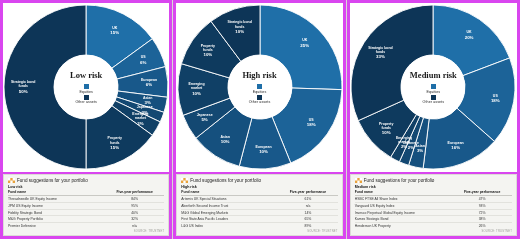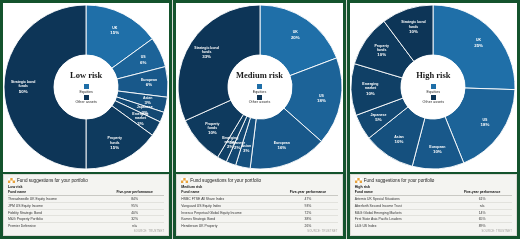--- a/index.html
+++ b/index.html
@@ -7,21 +7,21 @@
   body {
     width:520px; height:239px;
     background:#ffffff;
     font-family:"Liberation Sans", sans-serif;
     overflow:hidden;
   }
   .board { display:flex; width:520px; height:239px; background:#e9e9e6; }
   .panel {
     position:relative;
     width:176px; height:239px;
-    background:#14532d;
+    background:#d946ef;
     border-right:1px solid #d8d8d4;
     display:flex; flex-direction:column;
     padding:3px;
   }
   .panel:last-child { border-right:none; }
 
   .chart-area {
     position:relative;
     width:100%; height:172px;
     background:#ffffff;
@@ -177,20 +177,107 @@
           </tbody>
       </table>
       <div class="source">SOURCE: TRUSTNET</div>
     </div>
   </div>
 
   <div class="panel">
     <div class="chart-area">
       <div class="donut-wrap">
         <svg class="donut-svg" viewBox="0 0 168 168">
+            <path d="M 84 2 A 82 82 0 0 1 165.9578697284564 86.62822936087574
+          L 115.983558918422 85.02565048229297 A 32 32 0 0 0 84 52 Z" fill="#1f6fa8" stroke="#ffffff" stroke-width="0.9"></path>
+            <path d="M 165.9578697284564 86.62822936087574 A 82 82 0 0 1 114.77189440010866 160.0071741023738
+          L 96.00854415613996 113.6613362350727 A 32 32 0 0 0 115.983558918422 85.02565048229297 Z" fill="#1c6398" stroke="#ffffff" stroke-width="0.9"></path>
+            <path d="M 114.77189440010866 160.0071741023738 A 82 82 0 0 1 63.200324119420394 163.31817876920041
+          L 75.88305331489576 114.95343561724894 A 32 32 0 0 0 96.00854415613996 113.6613362350727 Z" fill="#18588a" stroke="#ffffff" stroke-width="0.9"></path>
+            <path d="M 63.200324119420394 163.31817876920041 A 82 82 0 0 1 19.889818437621557 135.12616375241615
+          L 58.98139256102304 103.95167365947947 A 32 32 0 0 0 75.88305331489576 114.95343561724894 Z" fill="#15507e" stroke="#ffffff" stroke-width="0.9"></path>
+            <path d="M 19.889818437621557 135.12616375241615 A 82 82 0 0 1 7.045589391919648 112.31993446254722
+          L 53.96901049440767 95.05168174148184 A 32 32 0 0 0 58.98139256102304 103.95167365947947 Z" fill="#134872" stroke="#ffffff" stroke-width="0.9"></path>
+            <path d="M 7.045589391919648 112.31993446254722 A 82 82 0 0 1 5.38923605099383 60.66873789625537
+          L 53.32262870282686 74.89511722780698 A 32 32 0 0 0 53.96901049440767 95.05168174148184 Z" fill="#104066" stroke="#ffffff" stroke-width="0.9"></path>
+            <path d="M 5.38923605099383 60.66873789625537 A 82 82 0 0 1 34.95493649972027 18.284083006827572
+          L 64.86046302428107 58.354764100225395 A 32 32 0 0 0 53.32262870282686 74.89511722780698 Z" fill="#0e3a5e" stroke="#ffffff" stroke-width="0.9"></path>
+            <path d="M 34.95493649972027 18.284083006827572 A 82 82 0 0 1 83.99999999999999 2
+          L 84 52 A 32 32 0 0 0 64.86046302428107 58.354764100225395 Z" fill="#0d3557" stroke="#ffffff" stroke-width="0.9"></path>
+          </svg>
+        <div class="hub">
+          <div class="hub-title">High risk</div>
+          <div class="legend-row">
+            <span class="legend-sw" style="background: rgb(31, 111, 168);"></span>
+            <span class="legend-tx">Equities</span>
+          </div>
+          <div class="legend-row">
+            <span class="legend-sw" style="background: rgb(13, 53, 87);"></span>
+            <span class="legend-tx">Other assets</span>
+          </div>
+        </div>
+      <div class="slice-label" style="left: 129.256px; top: 40.172px;">UK<span class="pct">25%</span></div>
+          <div class="slice-label" style="left: 135.671px; top: 120.043px;">US<span class="pct">18%</span></div>
+          <div class="slice-label" style="left: 88.0364px; top: 146.871px;">European<span class="pct">10%</span></div>
+          <div class="slice-label" style="left: 49.6313px; top: 136.8px;">Asian<span class="pct">10%</span></div>
+          <div class="slice-label" style="left: 29.1069px; top: 114.915px;">Japanese<span class="pct">5%</span></div>
+          <div class="slice-label" style="left: 21.0324px; top: 86.0192px;">Emerging<br>market<span class="pct">10%</span></div>
+          <div class="slice-label" style="left: 32.3291px; top: 47.9567px;">Property<br>funds<span class="pct">10%</span></div>
+          <div class="slice-label" style="left: 64.1482px; top: 24.2095px;">Strategic bond<br>funds<span class="pct">10%</span></div>
+        </div>
+    </div>
+    <div class="table-card">
+      <div class="card-head">
+        <svg class="flag-icon" viewBox="0 0 14 10">
+          <rect x="0" y="0" width="14" height="10" fill="#e8a33d"></rect>
+          <rect x="0" y="0" width="4.6" height="5" fill="#ffffff"></rect>
+          <rect x="9.3" y="0" width="4.7" height="5" fill="#ffffff"></rect>
+          <rect x="4.6" y="5" width="4.7" height="5" fill="#ffffff"></rect>
+        </svg>
+        <span class="card-title">Fund suggestions for your portfolio</span>
+      </div>
+      <div class="risk-tag">High risk</div>
+      <table>
+        <thead>
+            <tr>
+          <th>Fund name</th>
+          <th class="perf">Five-year performance</th>
+        </tr>
+          </thead>
+        <tbody>
+            <tr>
+              <td>Artemis UK Special Situations</td>
+              <td class="perf">61%</td>
+            </tr>
+            <tr>
+              <td>Aberforth Second Income Trust</td>
+              <td class="perf">n/a</td>
+            </tr>
+            <tr>
+              <td>M&amp;G Global Emerging Markets</td>
+              <td class="perf">14%</td>
+            </tr>
+            <tr>
+              <td>First State Asia Pacific Leaders</td>
+              <td class="perf">65%</td>
+            </tr>
+            <tr>
+              <td>L&amp;G US Index</td>
+              <td class="perf">89%</td>
+            </tr>
+          </tbody>
+      </table>
+      <div class="source">SOURCE: TRUSTNET</div>
+    </div>
+  </div>
+
+  <div class="panel">
+    <div class="chart-area">
+      <div class="donut-wrap">
+        <svg class="donut-svg" viewBox="0 0 168 168">
             <path d="M 84 2 A 82 82 0 0 1 160.67133190020402 54.922399262512094
           L 113.92051976593328 72.65264361463886 A 32 32 0 0 0 84 52 Z" fill="#1f6fa8" stroke="#ffffff" stroke-width="0.9"></path>
             <path d="M 160.67133190020402 54.922399262512094 A 82 82 0 0 1 145.3778813500303 138.3760579757452
           L 107.95234394147523 105.21992506370545 A 32 32 0 0 0 113.92051976593328 72.65264361463886 Z" fill="#1c6398" stroke="#ffffff" stroke-width="0.9"></path>
             <path d="M 145.3778813500303 138.3760579757452 A 82 82 0 0 1 74.1159922190635 165.40212767604044
           L 80.14282623182966 115.76668397113772 A 32 32 0 0 0 107.95234394147523 105.21992506370545 Z" fill="#18588a" stroke="#ffffff" stroke-width="0.9"></path>
             <path d="M 74.1159922190635 165.40212767604044 A 82 82 0 0 1 59.60474958387333 162.28711105370073
           L 74.4799022766335 114.55106772827345 A 32 32 0 0 0 80.14282623182966 115.76668397113772 Z" fill="#15507e" stroke="#ffffff" stroke-width="0.9"></path>
             <path d="M 59.60474958387333 162.28711105370073 A 82 82 0 0 1 50.34614995287391 158.77578737135138
           L 70.86679022551176 113.18079507174687 A 32 32 0 0 0 74.4799022766335 114.55106772827345 Z" fill="#134872" stroke="#ffffff" stroke-width="0.9"></path>
@@ -260,100 +347,13 @@
             <tr>
               <td>Henderson UK Property</td>
               <td class="perf">26%</td>
             </tr>
           </tbody>
       </table>
       <div class="source">SOURCE: TRUSTNET</div>
     </div>
   </div>
 
-  <div class="panel">
-    <div class="chart-area">
-      <div class="donut-wrap">
-        <svg class="donut-svg" viewBox="0 0 168 168">
-            <path d="M 84 2 A 82 82 0 0 1 165.9578697284564 86.62822936087574
-          L 115.983558918422 85.02565048229297 A 32 32 0 0 0 84 52 Z" fill="#1f6fa8" stroke="#ffffff" stroke-width="0.9"></path>
-            <path d="M 165.9578697284564 86.62822936087574 A 82 82 0 0 1 114.77189440010866 160.0071741023738
-          L 96.00854415613996 113.6613362350727 A 32 32 0 0 0 115.983558918422 85.02565048229297 Z" fill="#1c6398" stroke="#ffffff" stroke-width="0.9"></path>
-            <path d="M 114.77189440010866 160.0071741023738 A 82 82 0 0 1 63.200324119420394 163.31817876920041
-          L 75.88305331489576 114.95343561724894 A 32 32 0 0 0 96.00854415613996 113.6613362350727 Z" fill="#18588a" stroke="#ffffff" stroke-width="0.9"></path>
-            <path d="M 63.200324119420394 163.31817876920041 A 82 82 0 0 1 19.889818437621557 135.12616375241615
-          L 58.98139256102304 103.95167365947947 A 32 32 0 0 0 75.88305331489576 114.95343561724894 Z" fill="#15507e" stroke="#ffffff" stroke-width="0.9"></path>
-            <path d="M 19.889818437621557 135.12616375241615 A 82 82 0 0 1 7.045589391919648 112.31993446254722
-          L 53.96901049440767 95.05168174148184 A 32 32 0 0 0 58.98139256102304 103.95167365947947 Z" fill="#134872" stroke="#ffffff" stroke-width="0.9"></path>
-            <path d="M 7.045589391919648 112.31993446254722 A 82 82 0 0 1 5.38923605099383 60.66873789625537
-          L 53.32262870282686 74.89511722780698 A 32 32 0 0 0 53.96901049440767 95.05168174148184 Z" fill="#104066" stroke="#ffffff" stroke-width="0.9"></path>
-            <path d="M 5.38923605099383 60.66873789625537 A 82 82 0 0 1 34.95493649972027 18.284083006827572
-          L 64.86046302428107 58.354764100225395 A 32 32 0 0 0 53.32262870282686 74.89511722780698 Z" fill="#0e3a5e" stroke="#ffffff" stroke-width="0.9"></path>
-            <path d="M 34.95493649972027 18.284083006827572 A 82 82 0 0 1 83.99999999999999 2
-          L 84 52 A 32 32 0 0 0 64.86046302428107 58.354764100225395 Z" fill="#0d3557" stroke="#ffffff" stroke-width="0.9"></path>
-          </svg>
-        <div class="hub">
-          <div class="hub-title">High risk</div>
-          <div class="legend-row">
-            <span class="legend-sw" style="background: rgb(31, 111, 168);"></span>
-            <span class="legend-tx">Equities</span>
-          </div>
-          <div class="legend-row">
-            <span class="legend-sw" style="background: rgb(13, 53, 87);"></span>
-            <span class="legend-tx">Other assets</span>
-          </div>
-        </div>
-      <div class="slice-label" style="left: 129.256px; top: 40.172px;">UK<span class="pct">25%</span></div>
-          <div class="slice-label" style="left: 135.671px; top: 120.043px;">US<span class="pct">18%</span></div>
-          <div class="slice-label" style="left: 88.0364px; top: 146.871px;">European<span class="pct">10%</span></div>
-          <div class="slice-label" style="left: 49.6313px; top: 136.8px;">Asian<span class="pct">10%</span></div>
-          <div class="slice-label" style="left: 29.1069px; top: 114.915px;">Japanese<span class="pct">5%</span></div>
-          <div class="slice-label" style="left: 21.0324px; top: 86.0192px;">Emerging<br>market<span class="pct">10%</span></div>
-          <div class="slice-label" style="left: 32.3291px; top: 47.9567px;">Property<br>funds<span class="pct">10%</span></div>
-          <div class="slice-label" style="left: 64.1482px; top: 24.2095px;">Strategic bond<br>funds<span class="pct">10%</span></div>
-        </div>
-    </div>
-    <div class="table-card">
-      <div class="card-head">
-        <svg class="flag-icon" viewBox="0 0 14 10">
-          <rect x="0" y="0" width="14" height="10" fill="#e8a33d"></rect>
-          <rect x="0" y="0" width="4.6" height="5" fill="#ffffff"></rect>
-          <rect x="9.3" y="0" width="4.7" height="5" fill="#ffffff"></rect>
-          <rect x="4.6" y="5" width="4.7" height="5" fill="#ffffff"></rect>
-        </svg>
-        <span class="card-title">Fund suggestions for your portfolio</span>
-      </div>
-      <div class="risk-tag">High risk</div>
-      <table>
-        <thead>
-            <tr>
-          <th>Fund name</th>
-          <th class="perf">Five-year performance</th>
-        </tr>
-          </thead>
-        <tbody>
-            <tr>
-              <td>Artemis UK Special Situations</td>
-              <td class="perf">61%</td>
-            </tr>
-            <tr>
-              <td>Aberforth Second Income Trust</td>
-              <td class="perf">n/a</td>
-            </tr>
-            <tr>
-              <td>M&amp;G Global Emerging Markets</td>
-              <td class="perf">14%</td>
-            </tr>
-            <tr>
-              <td>First State Asia Pacific Leaders</td>
-              <td class="perf">65%</td>
-            </tr>
-            <tr>
-              <td>L&amp;G US Index</td>
-              <td class="perf">89%</td>
-            </tr>
-          </tbody>
-      </table>
-      <div class="source">SOURCE: TRUSTNET</div>
-    </div>
-  </div>
-
 </div>
 
 </body></html>

